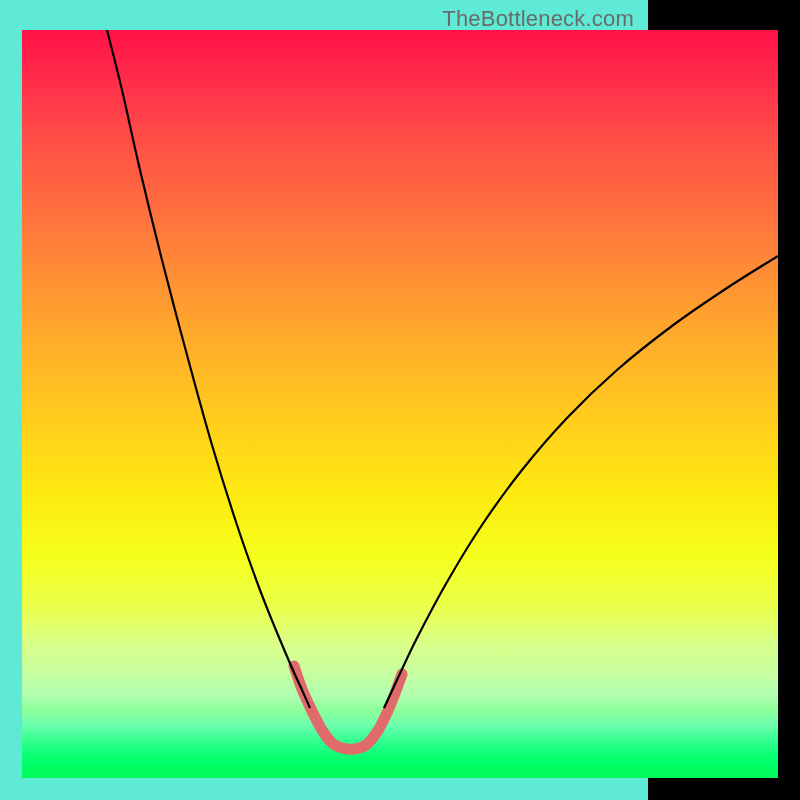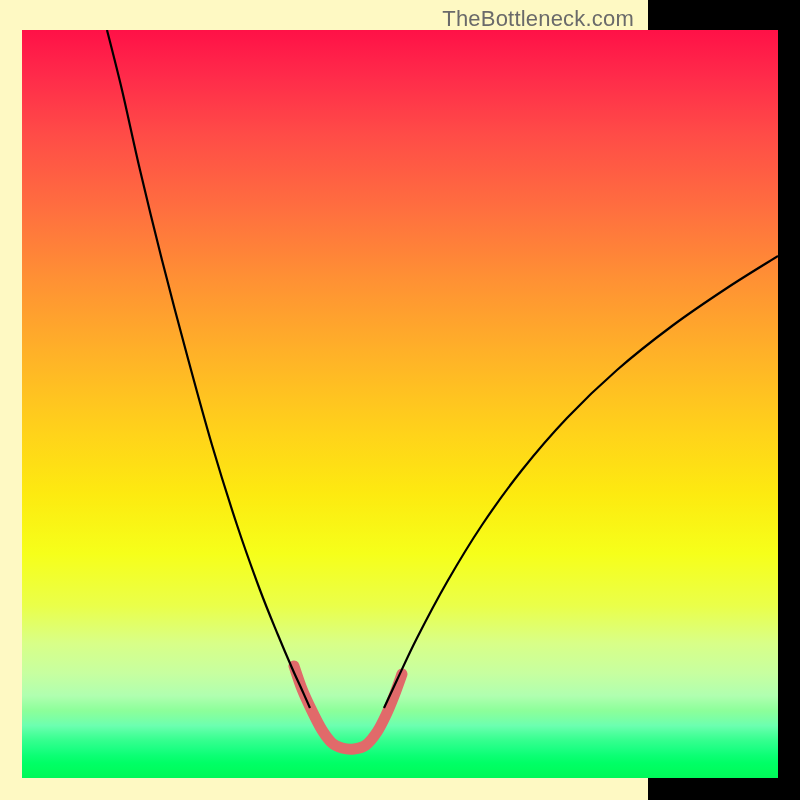--- a/index.html
+++ b/index.html
@@ -7,21 +7,21 @@
     padding: 0;
     width: 800px;
     height: 800px;
     background: #000000;
     overflow: hidden;
   }
   .frame {
     position: relative;
     width: 648px;
     height: 800px;
-    background: #fef9c3;
+    background: #5eead4;
   }
   .watermark {
     position: absolute;
     top: 6px;
     right: 14px;
     font-family: Arial, Helvetica, sans-serif;
     font-size: 22px;
     color: #6a6a6a;
     letter-spacing: 0.2px;
     z-index: 5;

